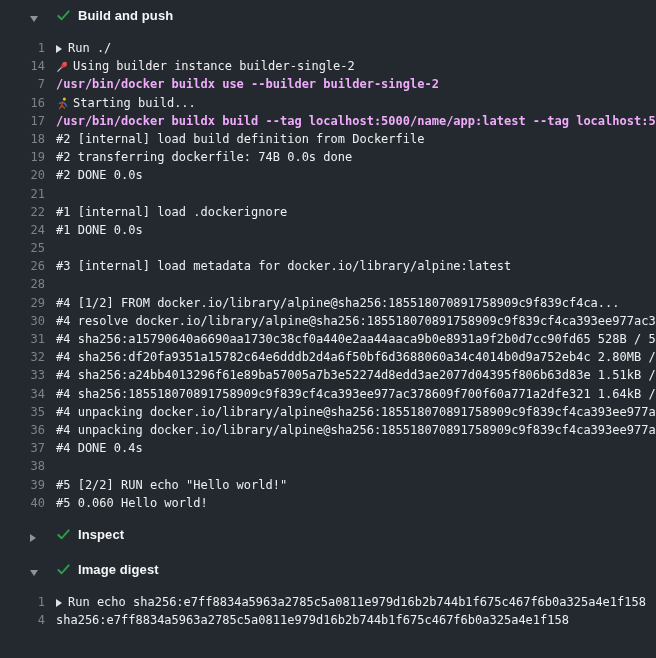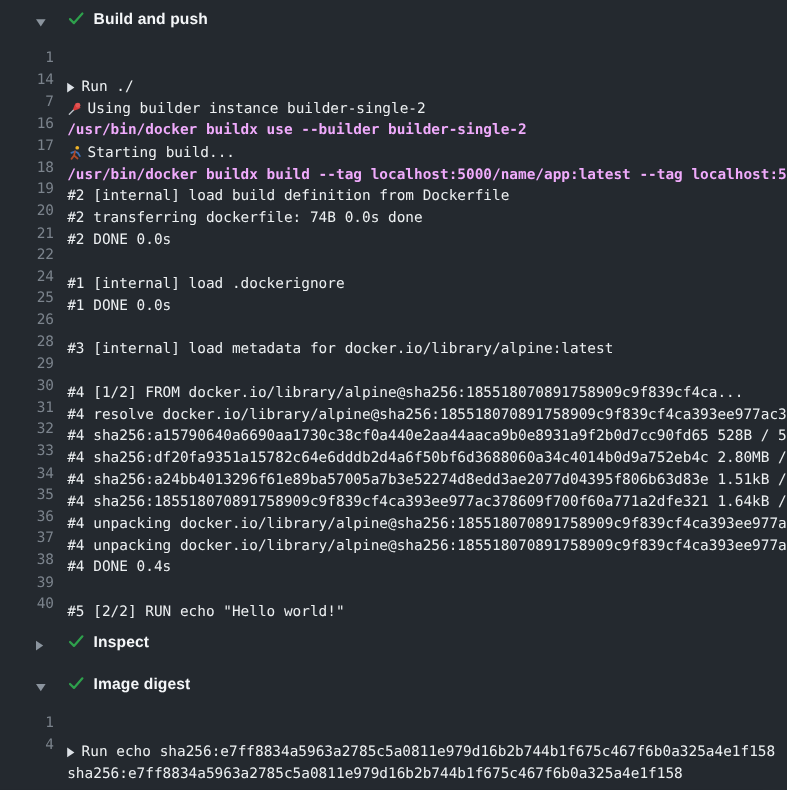--- a/index.html
+++ b/index.html
@@ -36,21 +36,21 @@
     letter-spacing:0.1px;
   }
 
   
   .lines { padding-top:9px; padding-bottom:6px; }
   .log-row { display:flex; height:18.2px; line-height:18.2px; white-space:pre; }
   .ln {
     width:45px; flex-shrink:0; text-align:right;
     color:#7b838c; font-size:12px; user-select:none; cursor:pointer;
   }
-  .lt { margin-left:11px; font-size:12px; color:#edf0f2;margin-top:24px; }
+  .lt { margin-left:11px; font-size:12px; color:#edf0f2; }
   .lt.command { color:#f0abfc; font-weight:700; }
   .lt.cmd-head { color:#edf0f2; }
   .icon-slot { display:inline-flex; width:17px; align-items:center; vertical-align:middle; }
   .play-tri {
     display:inline-block; width:0; height:0; margin-right:6px;
     border-top:4px solid transparent; border-bottom:4px solid transparent;
     border-left:6.5px solid #dde2e7; position:relative; top:1px;
   }
   .sec-gap2 { margin-top:9px; }
   .sec-gap3 { margin-top:13px; }
@@ -97,21 +97,21 @@
         <div class="log-row"><span class="ln">30</span><span class="lt plain">#4 resolve docker.io/library/alpine@sha256:185518070891758909c9f839cf4ca393ee977ac378</span></div>
         <div class="log-row"><span class="ln">31</span><span class="lt plain">#4 sha256:a15790640a6690aa1730c38cf0a440e2aa44aaca9b0e8931a9f2b0d7cc90fd65 528B / 528B</span></div>
         <div class="log-row"><span class="ln">32</span><span class="lt plain">#4 sha256:df20fa9351a15782c64e6dddb2d4a6f50bf6d3688060a34c4014b0d9a752eb4c 2.80MB / 2</span></div>
         <div class="log-row"><span class="ln">33</span><span class="lt plain">#4 sha256:a24bb4013296f61e89ba57005a7b3e52274d8edd3ae2077d04395f806b63d83e 1.51kB / 1</span></div>
         <div class="log-row"><span class="ln">34</span><span class="lt plain">#4 sha256:185518070891758909c9f839cf4ca393ee977ac378609f700f60a771a2dfe321 1.64kB / 1</span></div>
         <div class="log-row"><span class="ln">35</span><span class="lt plain">#4 unpacking docker.io/library/alpine@sha256:185518070891758909c9f839cf4ca393ee977ac3</span></div>
         <div class="log-row"><span class="ln">36</span><span class="lt plain">#4 unpacking docker.io/library/alpine@sha256:185518070891758909c9f839cf4ca393ee977ac3</span></div>
         <div class="log-row"><span class="ln">37</span><span class="lt plain">#4 DONE 0.4s</span></div>
         <div class="log-row"><span class="ln">38</span><span class="lt plain"></span></div>
         <div class="log-row"><span class="ln">39</span><span class="lt plain">#5 [2/2] RUN echo "Hello world!"</span></div>
-        <div class="log-row"><span class="ln">40</span></div>
+        <div class="log-row"><span class="ln">40</span><span class="lt plain">#5 0.060 Hello world!</span></div>
       </div>
   </section>
 
   <section class="sec-gap2">
     <div class="sec-h">
       <span class="caret">
           <span class="tri-right"></span>
         </span>
       <svg class="check" width="15" height="15" viewBox="0 0 16 16">
         <path d="M2.5 8.5 L6 12 L13.5 3.5" fill="none" stroke="#2ea04c" stroke-width="2" stroke-linecap="round" stroke-linejoin="round"></path>

